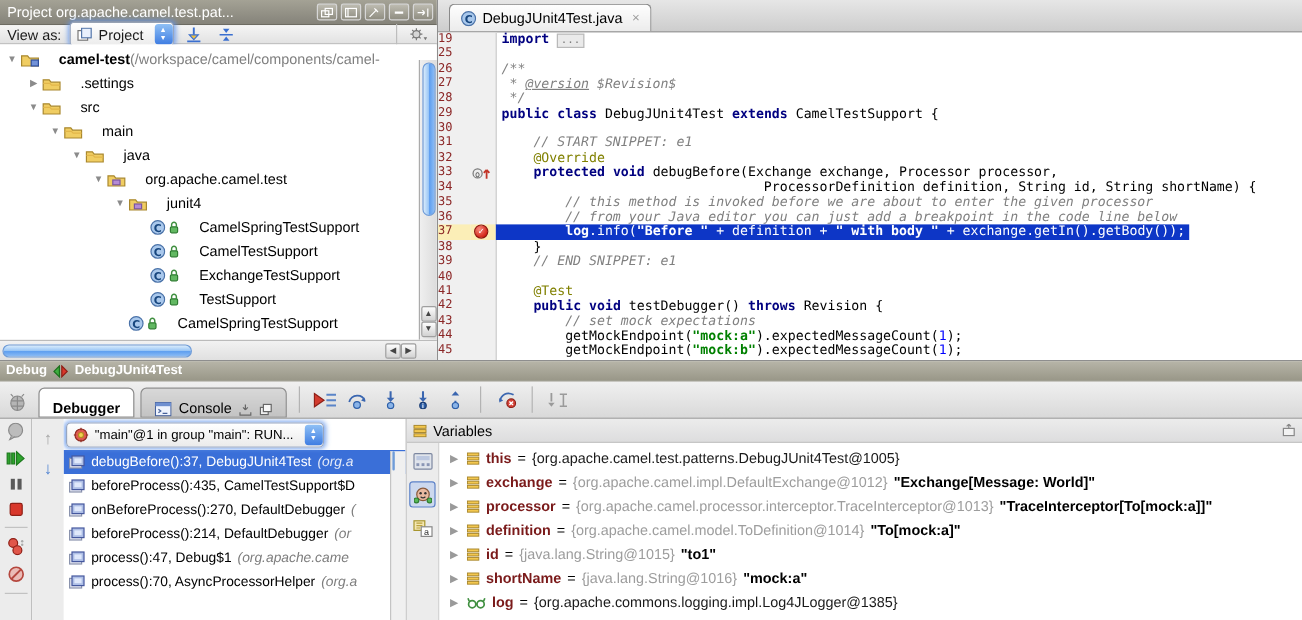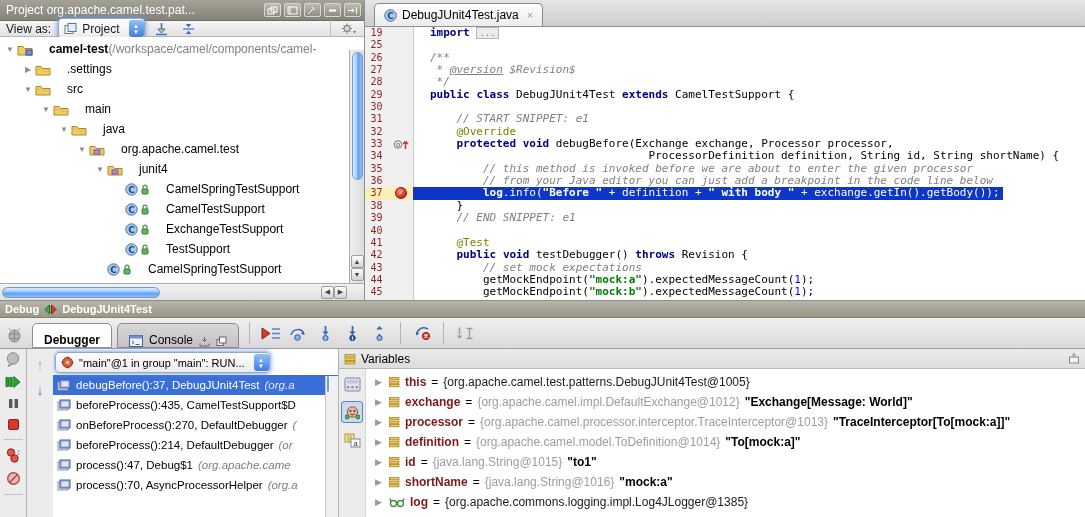--- a/index.html
+++ b/index.html
@@ -35,24 +35,24 @@
 .corner{width:15px;height:16px;flex:none}
 
 
 .editor{position:absolute;left:365px;top:0;width:720px;height:300px;background:#fff;display:flex;flex-direction:column}
 .tabbar{height:27px;flex:none;background:linear-gradient(#e6e6e6,#cdcdcd);border-bottom:1px solid #8f8f8f;display:flex;align-items:flex-end;padding-left:9px}
 .etab{height:23px;background:linear-gradient(#fefefe,#ececec);border:1px solid #8a8a8a;border-bottom:none;border-radius:5px 5px 0 0;display:flex;align-items:center;padding:0 9px;gap:5px}
 .etab .close{color:#9b9b9b;font-size:11px;margin-left:3px}
 .edbody{flex:1;position:relative;overflow:hidden;font-family:"DejaVu Sans Mono",monospace;font-size:11px;line-height:12.35px}
 .edbody::before{content:"";position:absolute;left:0;top:0;bottom:0;width:48px;background:#f0f0f0;border-right:1px solid #cdcdcd}
 .eline{display:flex;height:12.35px;position:relative}
-.lnum{width:27px;flex:none;text-align:center;padding-right:4px;color:#8b2626;font-size:10px}
+.lnum{width:27px;flex:none;text-align:left;padding-right:4px;color:#8b2626;font-size:10px}
 .gico{width:21px;flex:none;position:relative}
 .lnum.bp,.gico.bp{background:#fbeeb7}
-.ecode{padding-left:17px;white-space:pre}
+.ecode{padding-left:5px;white-space:pre}
 .ecode.exec{background:#0d36c6;color:#fff;padding-right:3px}
 .sg-k{color:#000080;font-weight:bold}
 .sg-c{color:#808080;font-style:italic}
 .sg-j{color:#808080;font-style:italic;font-weight:normal;text-decoration:underline}
 .sg-a{color:#808000}
 .sg-s{color:#008000;font-weight:bold}
 .sg-d{color:#0000ff}
 .sg-f{background:#eaeaea;border:1px solid #b9b9b9;color:#7d7d7d;padding:0 2px;font-size:9px}
 .sg-w{color:#fff}
 .sg-b{color:#fff;font-weight:bold}

